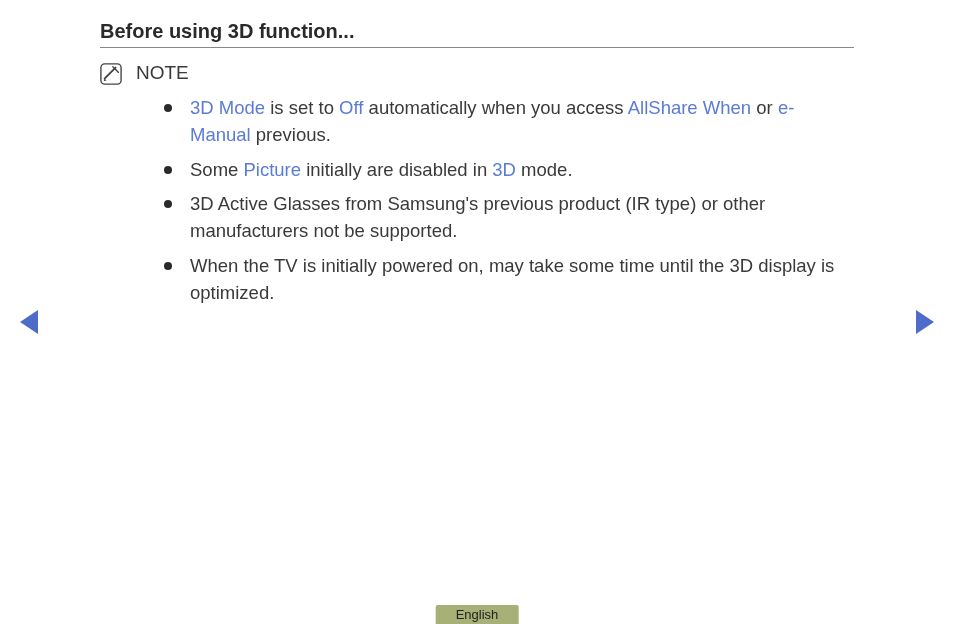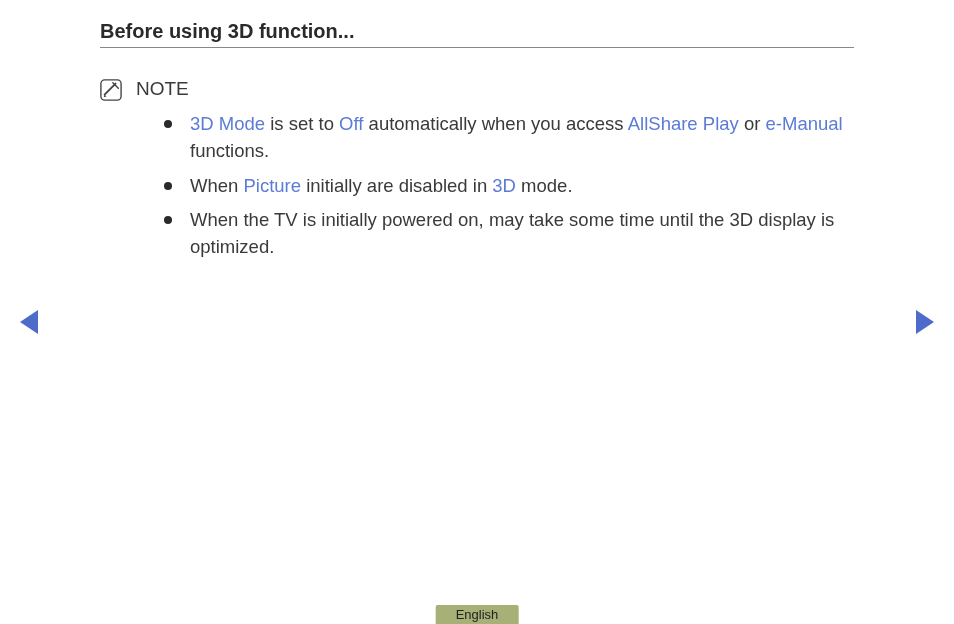--- a/index.html
+++ b/index.html
@@ -13,21 +13,21 @@
   }
   .content {
     padding: 20px 100px 0 100px;
   }
   .heading {
     font-weight: bold;
     font-size: 20px;
     color: #2a2a2a;
     border-bottom: 1px solid #888;
     padding-bottom: 4px;
-    margin-bottom: 30px;
+    margin-bottom: 14px;
     display: inline-block;
     width: 100%;
   }
   .note-row {
     display: flex;
     align-items: flex-start;
     gap: 14px;
     margin-bottom: 10px;
     font-size: 19px;
     color: #3a3a3a;
@@ -108,22 +108,23 @@
         <rect x="1" y="1" width="22" height="22" rx="4" ry="4" fill="none" stroke="#444" stroke-width="1.5"></rect>
         <path d="M5 17 L17 5" stroke="#444" stroke-width="2" stroke-linecap="round"></path>
         <path d="M14 4 L20 10" stroke="#444" stroke-width="1.5" stroke-linecap="round"></path>
         <path d="M5 17 L4 20 L7 19 Z" fill="#444"></path>
       </svg>
     </span>
     <span>NOTE</span>
   </div>
 
   <ul class="bullets">
-      <li><span class="hl">3D Mode</span><span> is set to </span><span class="hl">Off</span><span> automatically when you access </span><span class="hl">AllShare Play</span><span> or </span><span class="hl">e-Manual</span><span> functions.</span></li>
-      <li><span>When </span><span class="hl">Picture</span><span> initially are disabled in </span><span class="hl">3D</span><span> mode.</span></li>
+      <li><span class="hl">3D Mode</span><span> is set to </span><span class="hl">Off</span><span> automatically when you access </span><span class="hl">AllShare When</span><span> or </span><span class="hl">e-Manual</span><span> previous.</span></li>
+      <li><span>Some </span><span class="hl">Picture</span><span> initially are disabled in </span><span class="hl">3D</span><span> mode.</span></li>
+      <li><span>3D Active Glasses from Samsung's previous product (IR type) or other manufacturers not be supported.</span></li>
       <li><span>When the TV is initially powered on, may take some time until the 3D display is optimized.</span></li>
     </ul>
 </div>
 
 <div class="nav-left"></div>
 <div class="nav-right"></div>
 
 <div class="lang-tab">English</div>
 
 </body></html>

